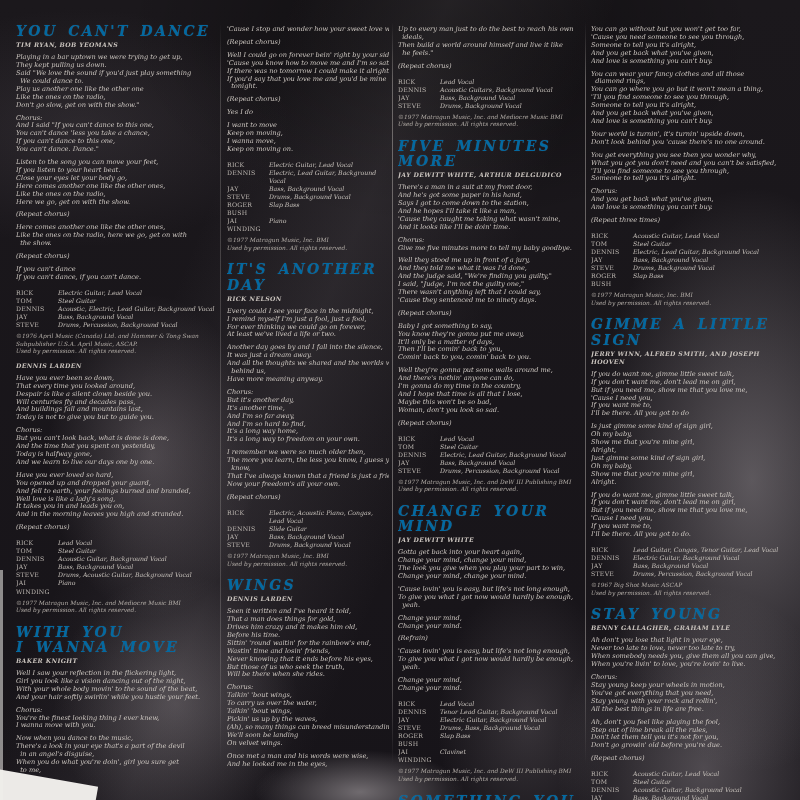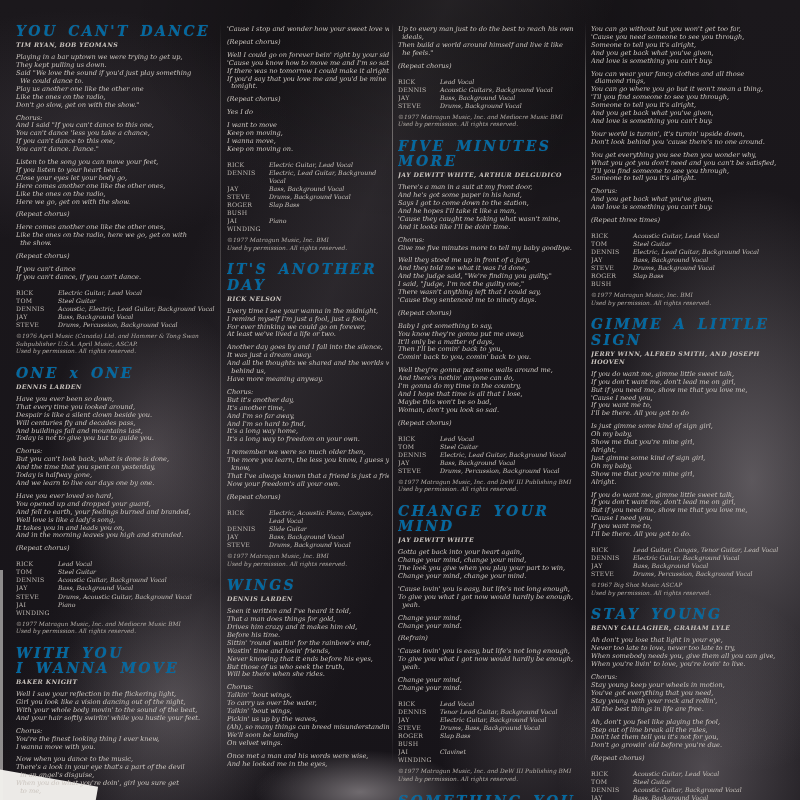--- a/index.html
+++ b/index.html
@@ -141,23 +141,20 @@
       <div class="credit-row">
         <span class="cname">STEVE</span>
         <span class="cparts">Drums, Percussion, Background Vocal</span>
       </div>
     </div>
     <div class="copyright">
       <div>©1976 April Music (Canada) Ltd. and Hammer &amp; Tong Swan</div>
       <div>Subpublisher U.S.A. April Music, ASCAP.</div>
       <div>Used by permission. All rights reserved.</div>
     </div>
-    <div class="song-title">
-      <div>ONE x ONE</div>
-    </div>
     <div class="author">DENNIS LARDEN</div>
     <div class="stanza">
       <div class="line">Have you ever been so down,</div>
       <div class="line">That every time you looked around,</div>
       <div class="line">Despair is like a silent clown beside you.</div>
       <div class="line">Will centuries fly and decades pass,</div>
       <div class="line">And buildings fall and mountains last,</div>
       <div class="line">Today is not to give you but to guide you.</div>
     </div>
     <div class="stanza">
@@ -286,21 +283,21 @@
     </div>
     <div class="copyright">
       <div>©1977 Matragun Music, Inc. BMI</div>
       <div>Used by permission. All rights reserved.</div>
     </div>
     <div class="song-title">
       <div>IT'S ANOTHER DAY</div>
     </div>
     <div class="author">RICK NELSON</div>
     <div class="stanza">
-      <div class="line">Every time I see your wanna in the midnight,</div>
+      <div class="line">Every could I see your face in the midnight,</div>
       <div class="line">I remind myself I'm just a fool, just a fool,</div>
       <div class="line">For ever thinking we could go on forever,</div>
       <div class="line">At least we've lived a life or two.</div>
     </div>
     <div class="stanza">
       <div class="line">Another day goes by and I fall into the silence,</div>
       <div class="line">It was just a dream away.</div>
       <div class="line">And all the thoughts we shared and the worlds we left</div>
       <div class="line">  behind us,</div>
       <div class="line">Have more meaning anyway.</div>

